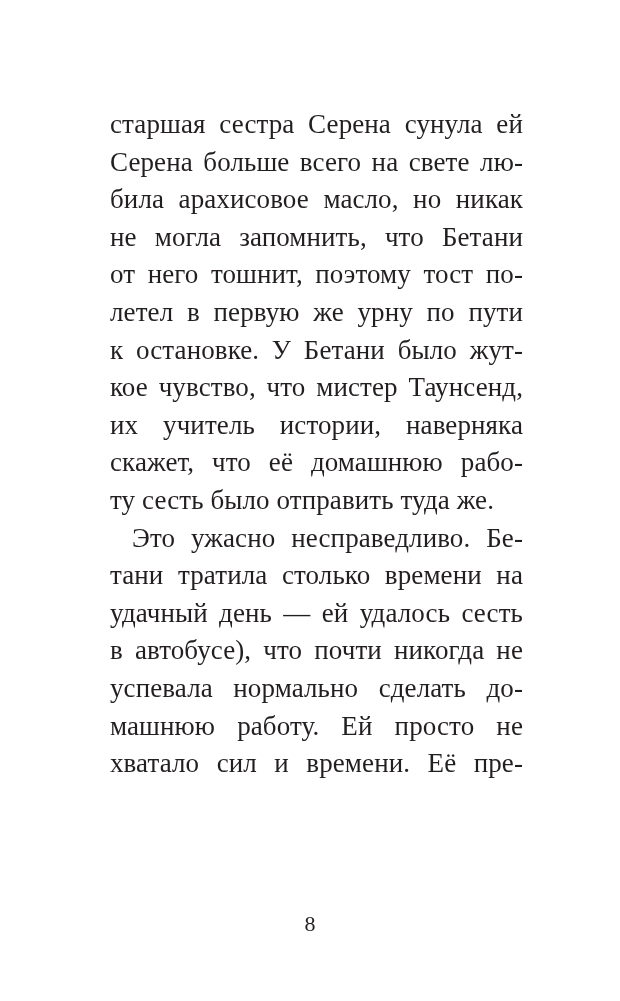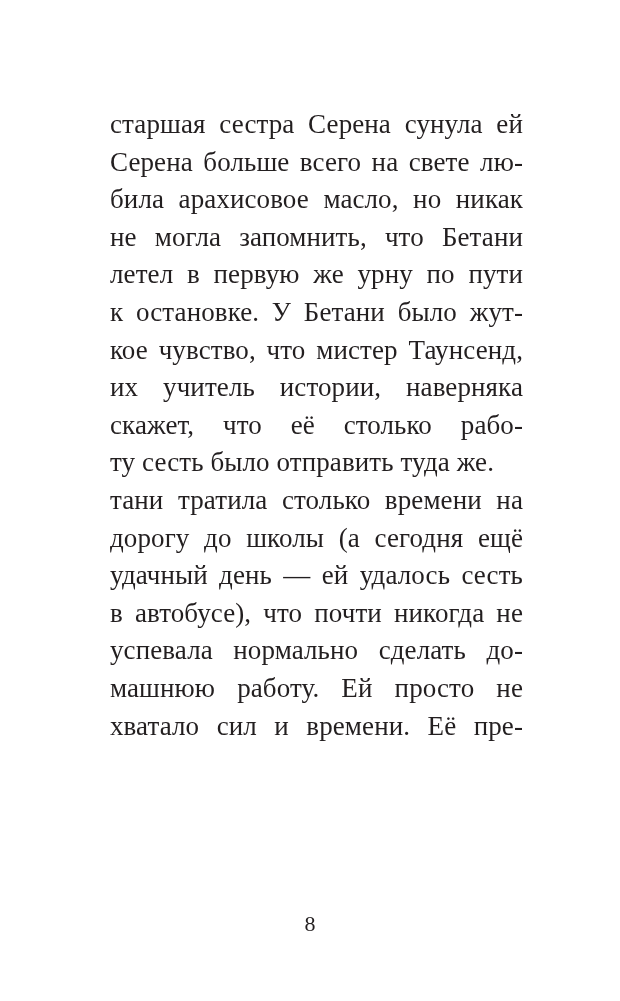--- a/index.html
+++ b/index.html
@@ -56,28 +56,29 @@
   </style>
 </head>
 <body>
 
 <div class="page">
   <div class="text-block">
     <span class="line">старшая сестра Серена сунула ей</span>
     <span class="line">Серена больше всего на свете лю-</span>
     <span class="line">била арахисовое масло, но никак</span>
     <span class="line">не могла запомнить, что Бетани</span>
+    <span class="line">от него тошнит, поэтому тост по-</span>
     <span class="line">летел в первую же урну по пути</span>
     <span class="line">к остановке. У Бетани было жут-</span>
     <span class="line">кое чувство, что мистер Таунсенд,</span>
     <span class="line">их учитель истории, наверняка</span>
-    <span class="line">скажет, что её столько рабо-</span>
+    <span class="line">скажет, что её домашнюю рабо-</span>
     <span class="line last">ту сесть было отправить туда же.</span>
+    <span class="line indent">Это ужасно несправедливо. Бе-</span>
     <span class="line">тани тратила столько времени на</span>
-    <span class="line">дорогу до школы (а сегодня ещё</span>
     <span class="line">удачный день — ей удалось сесть</span>
     <span class="line">в автобусе), что почти никогда не</span>
     <span class="line">успевала нормально сделать до-</span>
     <span class="line">машнюю работу. Ей просто не</span>
     <span class="line">хватало сил и времени. Её пре-</span>
   </div>
   <div class="page-number">8</div>
 </div>
 
 </body></html>

